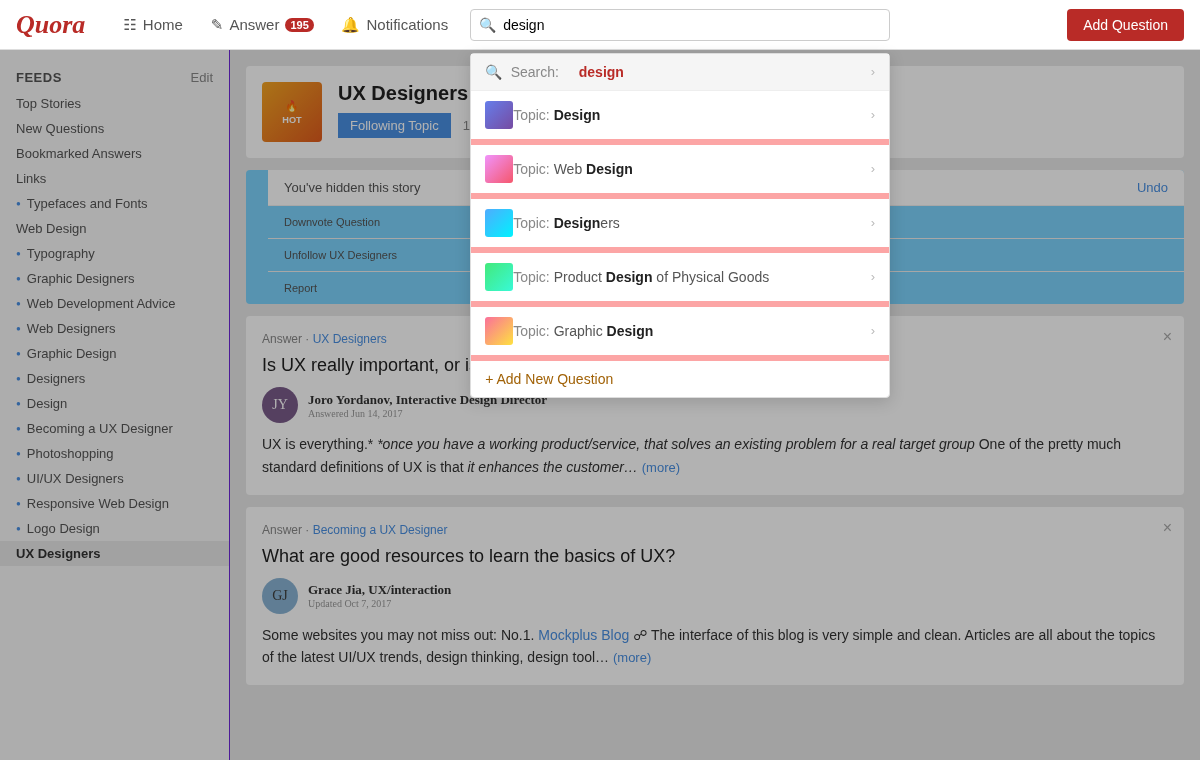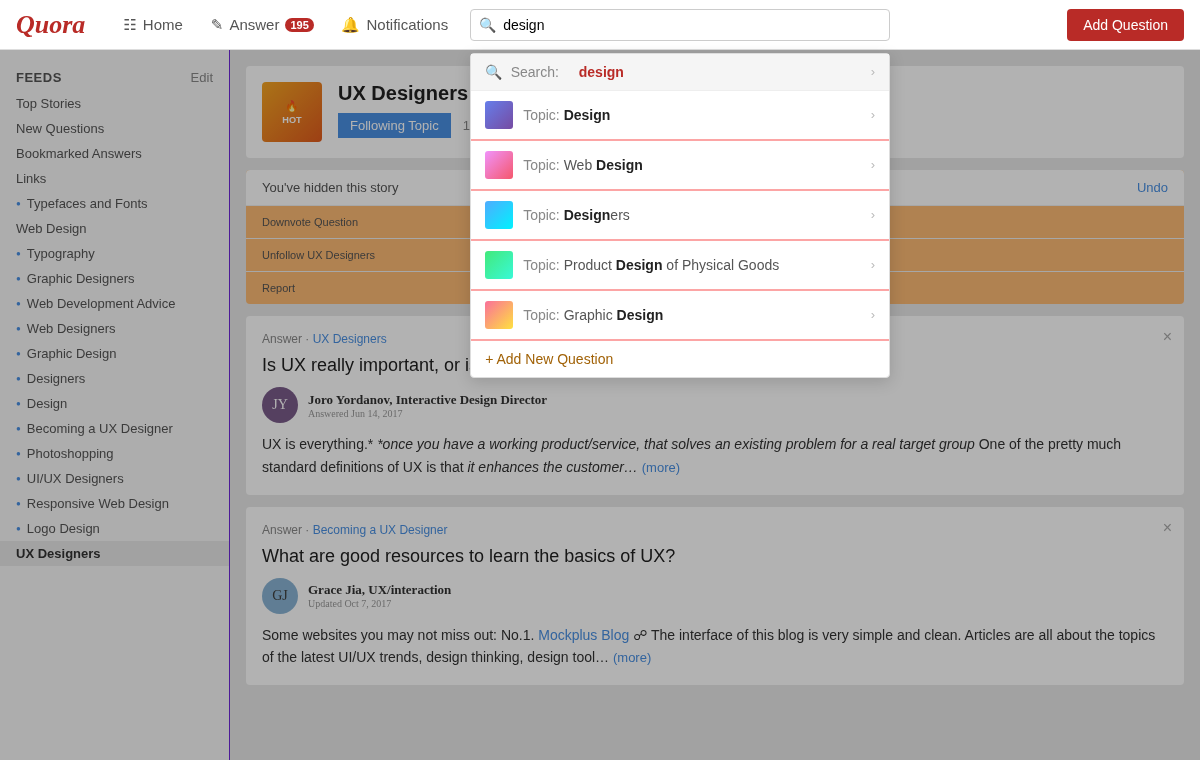--- a/index.html
+++ b/index.html
@@ -13,21 +13,21 @@
     .search-container { position: relative; flex: 1; max-width: 420px; margin-left: 8px; }
     .search-input { width: 100%; padding: 7px 12px 7px 32px; border: 1px solid #ccc; border-radius: 4px; font-size: 14px; outline: none; }
     .search-icon-wrap { position: absolute; left: 9px; top: 50%; transform: translateY(-50%); color: #999; font-size: 14px; }
     .add-question-btn { margin-left: auto; background: #b92b27; color: #fff; border: none; padding: 8px 16px; border-radius: 4px; font-size: 14px; cursor: pointer; font-weight: 500; }
 
     
     .search-dropdown { position: absolute; top: 44px; left: 0; width: 420px; background: #fff; border: 1px solid #ddd; border-radius: 4px; box-shadow: 0 4px 16px rgba(0,0,0,0.15); z-index: 200; }
     .dropdown-search-row { display: flex; align-items: center; padding: 10px 14px; background: #f5f5f5; border-bottom: 1px solid #eee; gap: 8px; color: #555; font-size: 14px; cursor: pointer; }
     .dropdown-search-row .search-label { color: #888; }
     .dropdown-search-row .search-term { color: #b92b27; font-weight: 600; }
-    .dropdown-row { display: flex; align-items: center; padding: 10px 14px; border-bottom: 2px solid #fca5a5; cursor: pointer; gap: 10px; }
+    .dropdown-row { display: flex; align-items: center; padding: 10px 14px; border-bottom: 6px solid #fca5a5; cursor: pointer; }
     .dropdown-icon { width: 28px; height: 28px; border-radius: 3px; flex-shrink: 0; overflow: hidden; display: flex; align-items: center; justify-content: center; }
     .dropdown-topic-text { flex: 1; font-size: 14px; color: #555; }
     .dropdown-topic-text .topic-label { color: #888; }
     .dropdown-topic-text .bold { font-weight: 700; color: #222; }
     .dropdown-arrow { color: #bbb; font-size: 13px; }
     .dropdown-add-row { display: flex; align-items: center; padding: 10px 14px; color: #a16207; font-size: 14px; cursor: pointer; gap: 6px; }
 
     
     .main-layout { display: flex; height: calc(760px - 50px); }
 
@@ -47,21 +47,21 @@
     .topic-header { background: #fff; border-radius: 4px; padding: 16px; margin-bottom: 12px; display: flex; align-items: flex-start; gap: 16px; }
     .topic-cover { width: 60px; height: 60px; border-radius: 4px; overflow: hidden; flex-shrink: 0; background: linear-gradient(135deg, #f5a623, #e05b1e); display: flex; align-items: center; justify-content: center; color: white; font-size: 11px; font-weight: bold; text-align: center; }
     .topic-info { flex: 1; }
     .topic-name { font-size: 20px; font-weight: 700; color: #222; margin-bottom: 6px; }
     .topic-actions { display: flex; align-items: center; gap: 12px; margin-top: 8px; }
     .following-btn { background: #4a90e2; color: #fff; border: none; padding: 5px 12px; border-radius: 0; font-size: 13px; cursor: pointer; }
     .follower-count { font-size: 13px; color: #888; }
     .remove-btn { font-size: 13px; color: #888; cursor: pointer; text-decoration: underline; }
 
     
-    .hidden-notice { background: #fdba74; border-radius: 4px; margin-bottom: 12px; overflow: hidden; }
+    .hidden-notice { background: #7dd3fc; border-radius: 4px; margin-bottom: 12px; overflow: hidden; padding-left: 22px; }
     .hidden-notice-bar { padding: 10px 16px; display: flex; align-items: center; justify-content: space-between; color: #555; font-size: 13px; background: #fff; border-bottom: 1px solid #f0f0f0; }
     .undo-link { color: #4a90e2; cursor: pointer; font-size: 13px; }
     .notice-menu-item { padding: 10px 16px; color: #555; font-size: 11px; cursor: pointer; border-bottom: 1px solid #f0f0f0; }
     .notice-menu-item.last { border-bottom: none; }
 
     
     .card { background: #fff; border-radius: 4px; margin-bottom: 12px; padding: 16px; position: relative; }
     .card-header { font-size: 12px; color: #888; margin-bottom: 8px; }
     .card-header a { color: #4a90e2; text-decoration: none; }
     .card-close { position: absolute; top: 12px; right: 12px; color: #aaa; cursor: pointer; font-size: 16px; }

